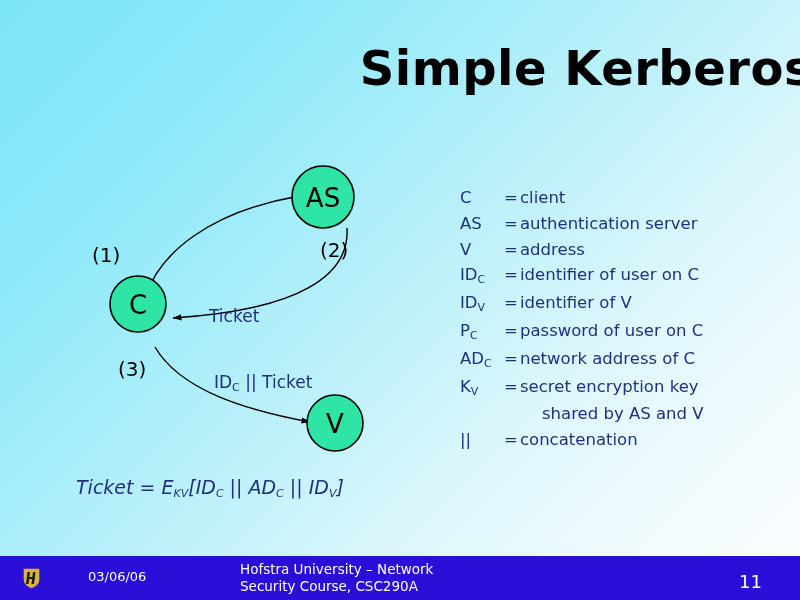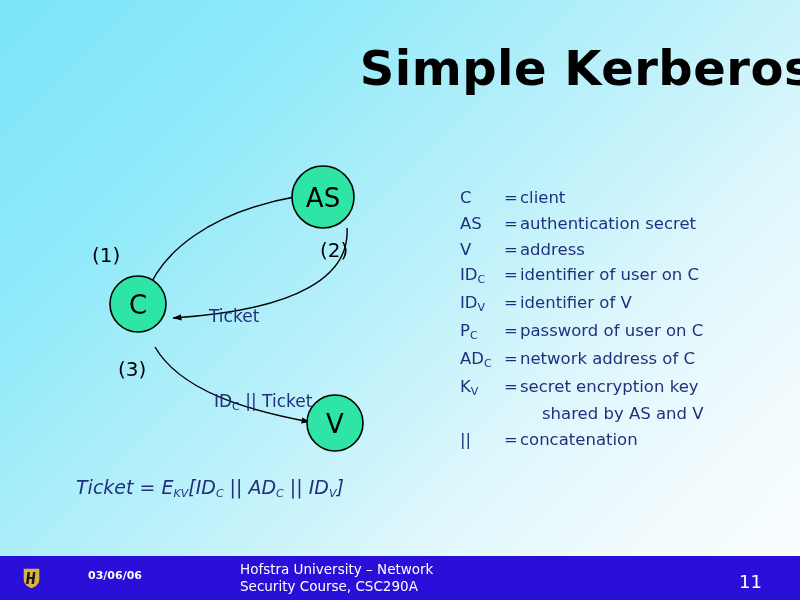--- a/index.html
+++ b/index.html
@@ -79,21 +79,21 @@
   .step-num {
     position: absolute;
     color: #000000;
     font-family: "DejaVu Sans", sans-serif;
     font-size: 20px;
     white-space: nowrap;
   }
 
   #msg1  { left: 128px; top: 157px; }
   #msg2  { left: 209px; top: 306px; }
-  #msg3  { left: 214px; top: 391px; }
+  #msg3  { left: 214px; top: 372px; }
   #formula { left: 76px; top: 476px; font-size: 19px; font-style: italic; }
 
   #step1 { left: 92px;  top: 243px; }
   #step2 { left: 320px; top: 238px; }
   #step3 { left: 118px; top: 357px; }
 
   
   #legend {
     position: absolute;
     left: 460px;
@@ -144,23 +144,22 @@
     left: 22px;
     top: 11px;
     width: 19px;
     height: 23px;
   }
   #footer-date {
     position: absolute;
     left: 88px;
     top: 13px;
     font-family: "DejaVu Sans", sans-serif;
-    font-size: 11px;
-    color: #ffffff;
-    font-weight: bold;
+    font-size: 13px;
+    color: #ffffff;
   }
   #footer-center {
     position: absolute;
     left: 240px;
     top: 5px;
     width: 320px;
     text-align: left;
     font-family: "DejaVu Sans", sans-serif;
     font-size: 13.5px;
     line-height: 17px;
@@ -223,21 +222,21 @@
 
   <div id="legend">
       <div class="legend-row">
         <span class="legend-sym">C</span>
         <span class="legend-eq">=</span>
         <span class="legend-def">client</span>
       </div>
       <div class="legend-row">
         <span class="legend-sym">AS</span>
         <span class="legend-eq">=</span>
-        <span class="legend-def">authentication secret</span>
+        <span class="legend-def">authentication server</span>
       </div>
       <div class="legend-row">
         <span class="legend-sym">V</span>
         <span class="legend-eq">=</span>
         <span class="legend-def">address</span>
       </div>
       <div class="legend-row">
         <span class="legend-sym">ID<sub>C</sub></span>
         <span class="legend-eq">=</span>
         <span class="legend-def">identifier of user on C</span>

